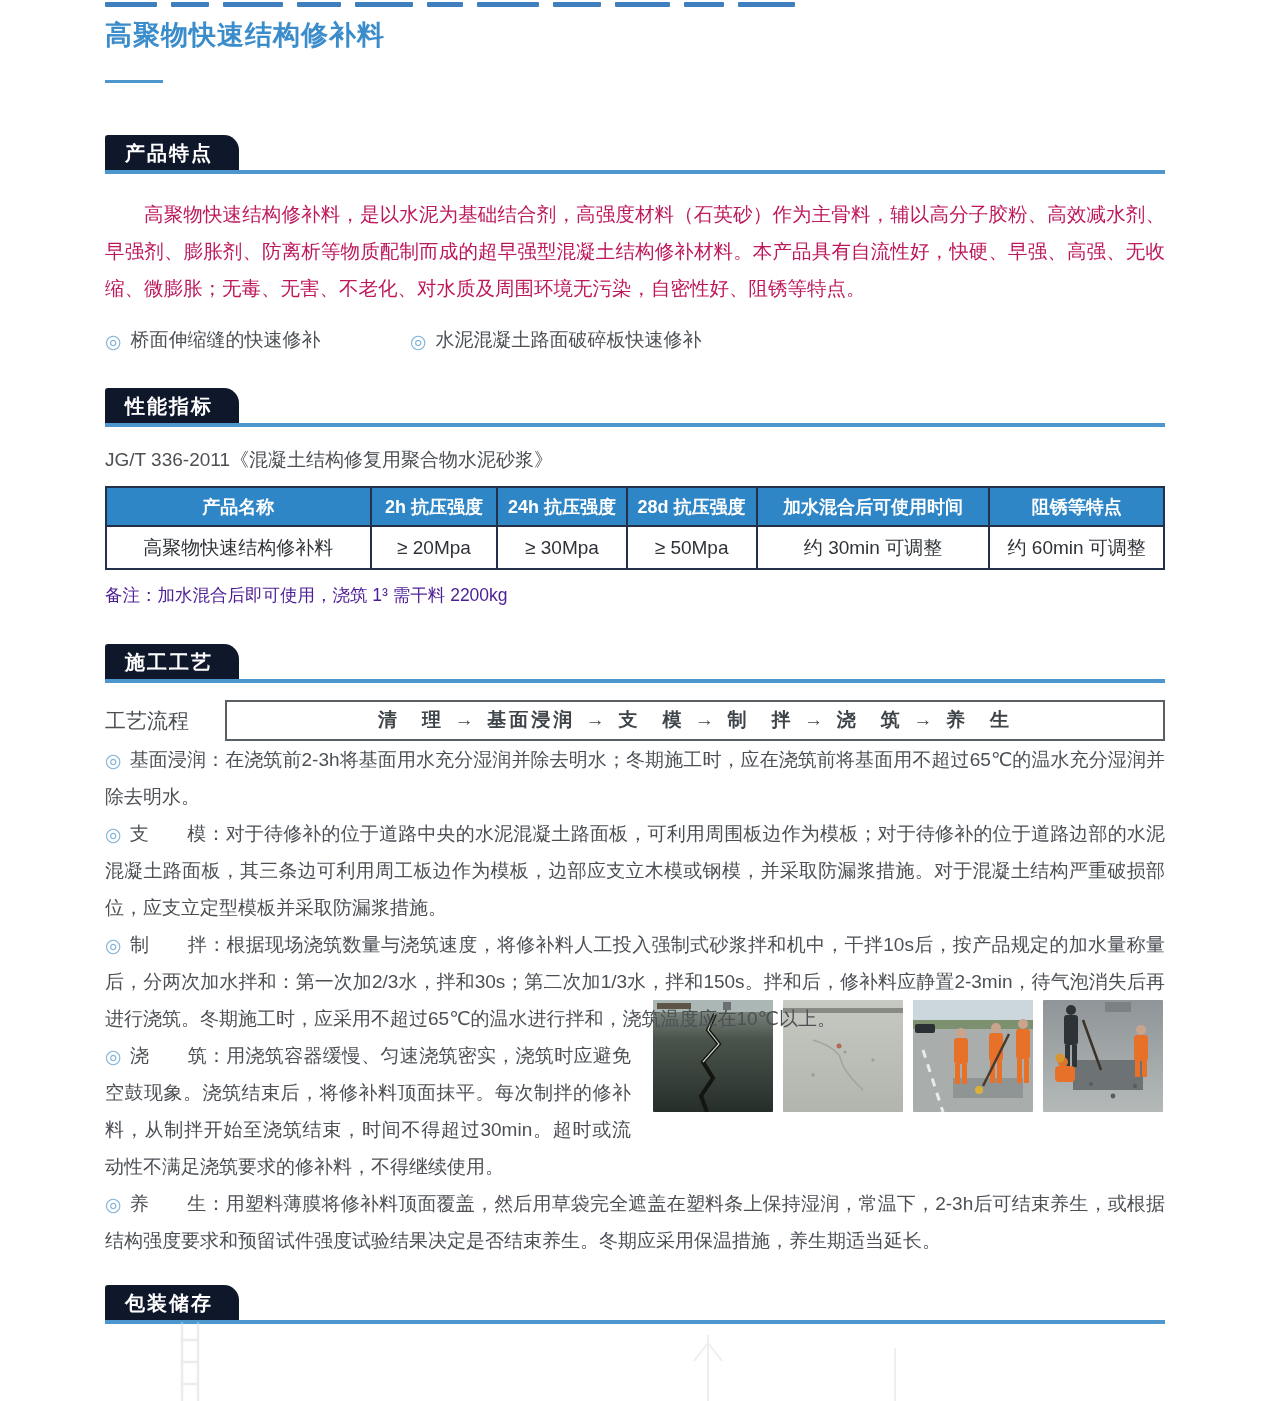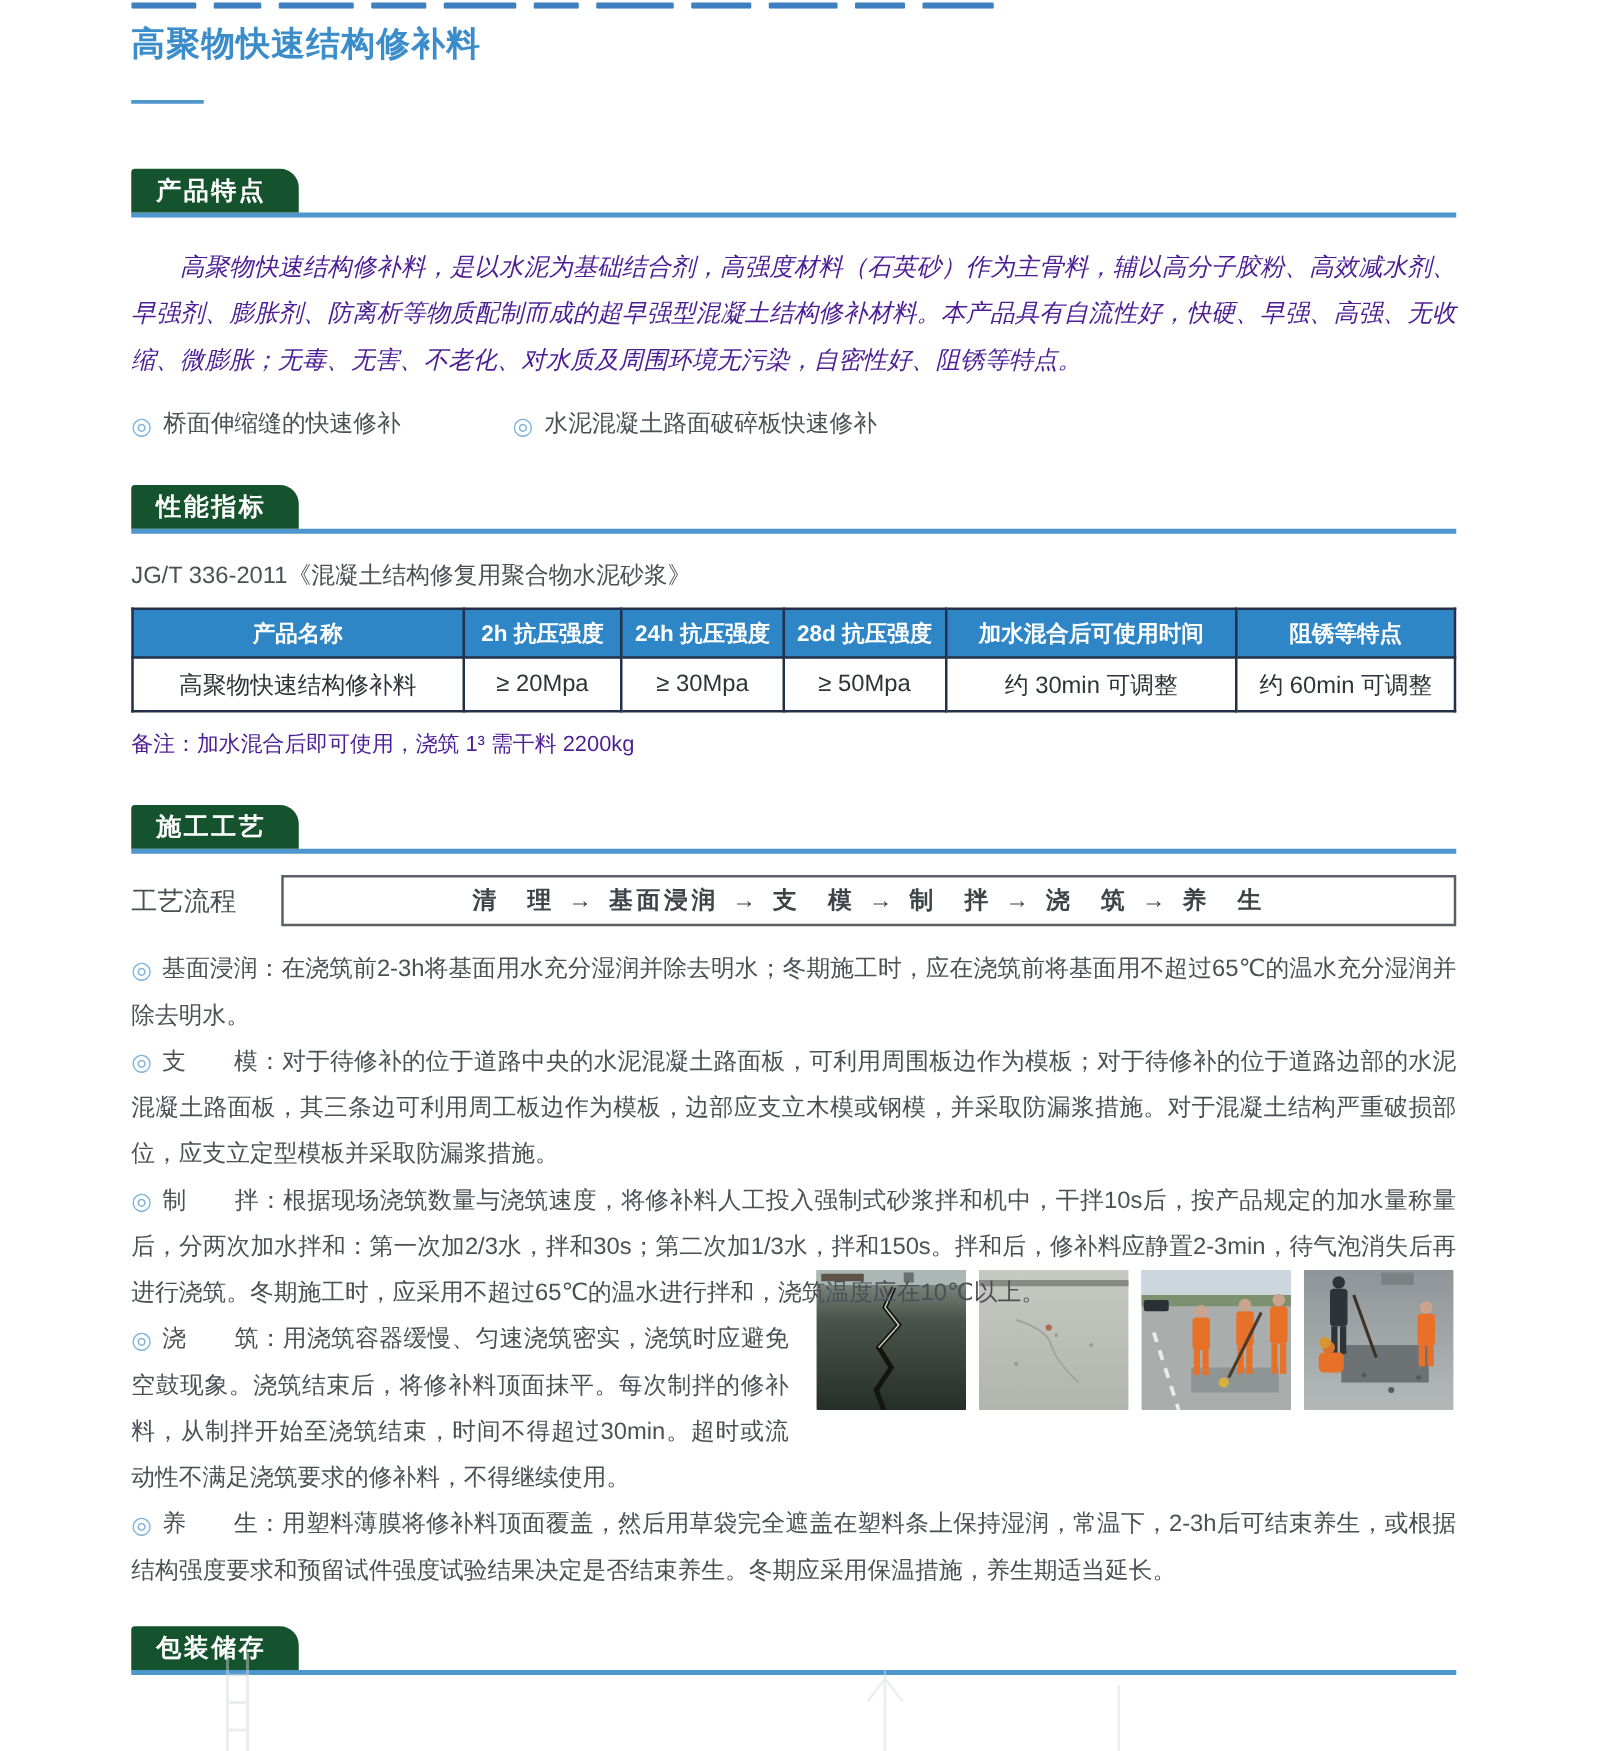--- a/index.html
+++ b/index.html
@@ -14,29 +14,29 @@
   
   .top-crop { height:7px; overflow:hidden; display:flex; gap:14px; padding-top:2px; }
   .top-crop i { display:block; height:5px; background:#3f7fc0; border-radius:1px; }
 
   .doc-title { margin-top:10px; font-size:27px; font-weight:bold; color:#3a8ccb; letter-spacing:1px; }
   .title-underline { margin-top:27px; width:58px; height:3px; background:#4d96ce; }
 
   
   .sec { border-bottom:4px solid #4d96ce; line-height:0; }
   .sec-tab {
-    display:inline-block; background:#14532d; color:#ffffff;
+    display:inline-block; background:#0f172a; color:#ffffff;
     font-size:20px; font-weight:bold; letter-spacing:2px;
     line-height:1; padding:8px 26px 7px 20px;
     border-radius:3px 15px 0 0;
   }
 
   .para {
-    margin-top:22px; font-size:19.5px; line-height:37px; color:#4c1d95;
-    text-indent:2em; text-align:justify;font-style:italic;
+    margin-top:22px; font-size:19.5px; line-height:37px; color:#be185d;
+    text-indent:2em; text-align:justify;
   }
 
   .bullet-row { display:flex; align-items:center; gap:9px; font-size:19px; color:#4c5055; line-height:30px; }
   .bullet { color:#7fb3d9; font-size:19px; line-height:1; position:relative; top:1px; }
 
   .app-items { margin-top:18px; display:flex; }
   .app-items .bullet-row:first-child { width:305px; }
 
   .std-caption { margin-top:20px; text-align:left; font-size:19px; color:#4c5055; }
 
@@ -49,21 +49,21 @@
   .note { margin-top:13px; font-size:17.5px; color:#4c1d95; }
 
   .flow-row { margin-top:17px; display:flex; align-items:center; gap:36px; }
   .flow-label { font-size:21px; color:#4c5055; white-space:nowrap; }
   .flow-box {
     flex:1; border:2px solid #5a5f64; text-align:center;
     font-size:19px; font-weight:bold; color:#3f4449;
     padding:5px 0 6px; letter-spacing:3px;font-family:Liberation Mono, monospace;
   }
 
-  .steps { margin-top:16px; }
+  .steps { margin-top:0; }
   .step { font-size:19px; line-height:37px; color:#4c5055; text-align:justify; }
   .step .bullet { margin-right:8px; }
 
   .photo-strip { float:right; width:512px; margin:-37px 0 6px 22px; display:flex; gap:10px; }
   .photo { width:120px; height:112px; overflow:hidden; border-radius:1px; }
   .photo svg { display:block; }
 
   .mt-sec1{margin-top:52px}.mt-sec2{margin-top:38px}.mt-sec3{margin-top:33px}
   .mt-sec4{margin-top:37px}.mt-sec5{margin-top:26px}
 

